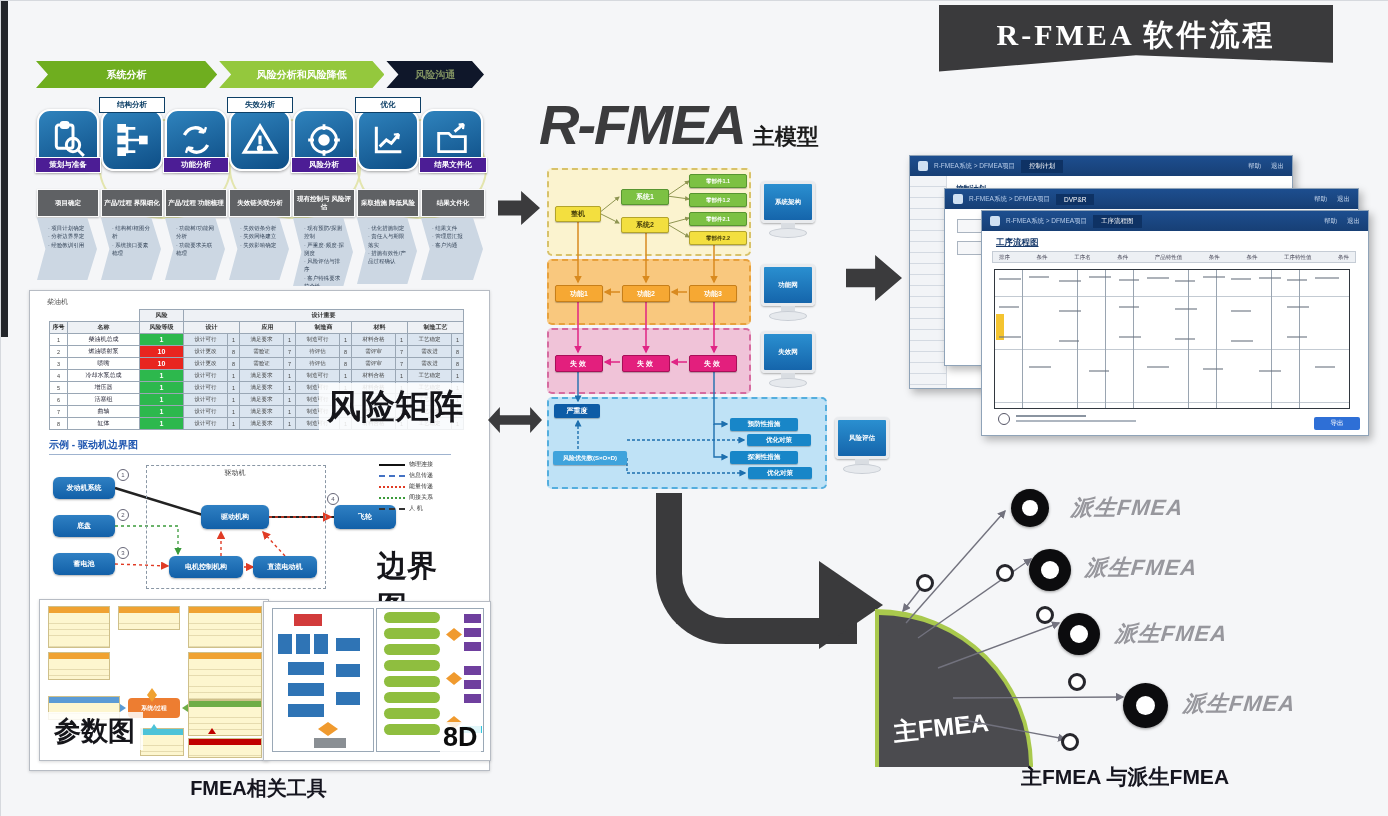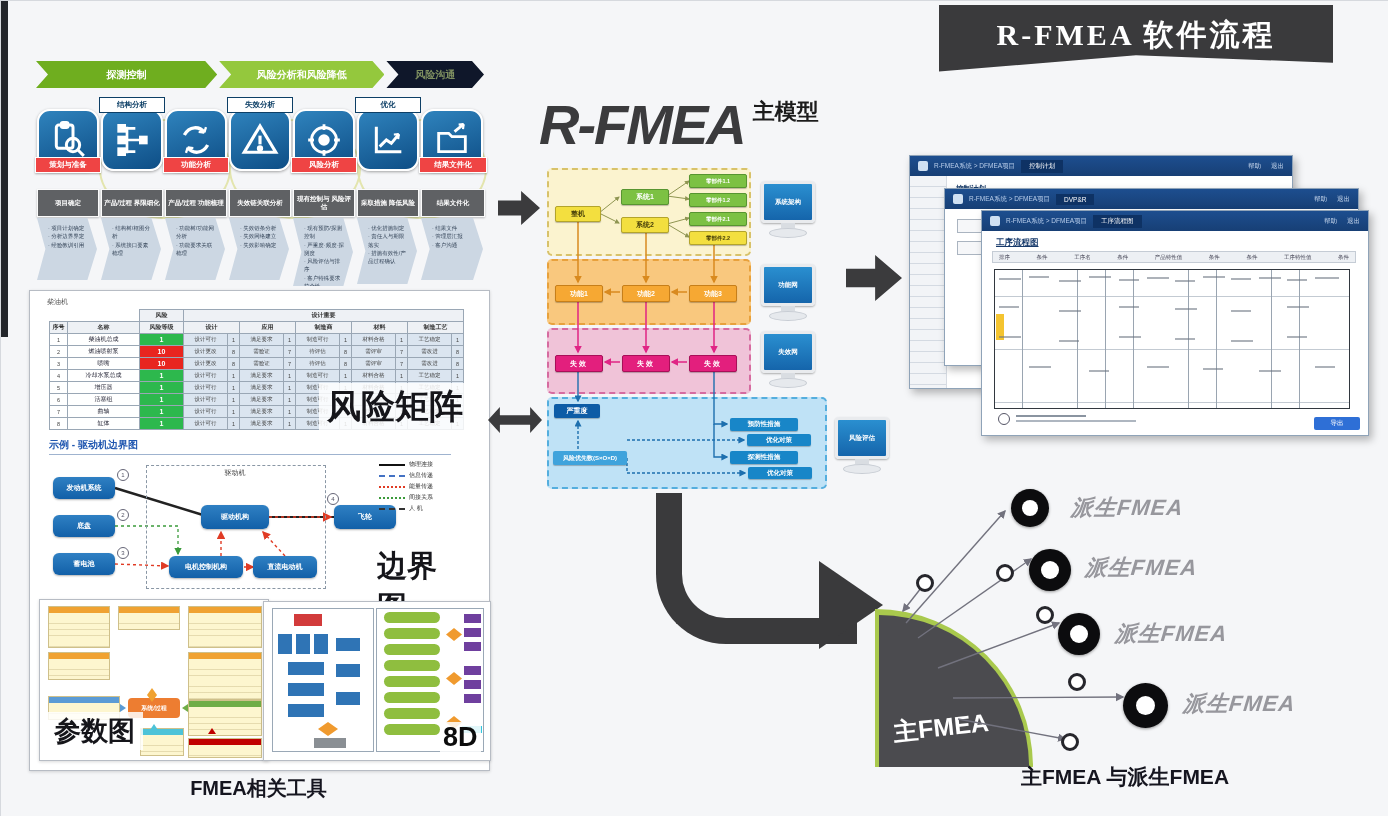--- a/index.html
+++ b/index.html
@@ -7,21 +7,21 @@
   #stage{position:relative;width:1388px;height:816px;background:#f5f6f8;overflow:hidden;border:1px solid #d6d9de;}
   .abs{position:absolute;}
   .flexc{display:flex;align-items:center;justify-content:center;}
   
   .main-title{font-size:30px;font-weight:800;color:#0d0d12;letter-spacing:4px;text-align:center;}
   .chev{height:27px;display:flex;align-items:center;justify-content:center;font-size:10px;font-weight:700;color:#fff;
     clip-path:polygon(0 0, calc(100% - 12px) 0, 100% 50%, calc(100% - 12px) 100%, 0 100%, 12px 50%);}
   .loop{border:2px solid #e3e5ae;border-radius:50%;}
   .step-icon{width:58px;height:58px;border-radius:13px;background:linear-gradient(160deg,#2f83bd,#0e4e86);
     border:2px solid #fff;box-shadow:0 1px 3px rgba(0,0,0,.35);}
-  .lbl-below{background:#ef4444;color:#fff;border:1px solid #fff;font-size:7.5px;font-weight:700;text-align:center;padding:2px 1px;box-shadow:0 1px 2px rgba(0,0,0,.3);}
+  .lbl-below{background:#4c1d95;color:#fff;border:1px solid #fff;font-size:7.5px;font-weight:700;text-align:center;padding:2px 1px;box-shadow:0 1px 2px rgba(0,0,0,.3);}
   .lbl-above{background:#fff;color:#0d3f66;border:1.5px solid #0d3f66;font-size:7.5px;font-weight:700;text-align:center;padding:2px 1px;}
   .ghead{background:#5f6164;color:#fff;font-size:6.5px;font-weight:700;text-align:center;line-height:1.25;border:1px solid #fbfbfb;box-shadow:0 1px 2px rgba(0,0,0,.25);}
   .detail-panel{background:#ccd7e3;clip-path:polygon(0 0,84% 0,100% 50%,84% 100%,0 100%,14% 50%);padding:6px 8px 4px 11px;box-sizing:border-box;}
   .bullet{font-size:5.5px;color:#36465a;line-height:1.5;}
   
   .card{background:#fff;border:1px solid #b7bcc4;box-shadow:0 1px 3px rgba(0,0,0,.15);}
   #risk-table{border-collapse:collapse;font-size:5.5px;color:#444;}
   #risk-table th,#risk-table td{border:0.5px solid #9aa7b5;padding:1px 2px;height:11px;box-sizing:border-box;}
   #risk-table th{background:#eef1f5;color:#333;font-size:6px;}
   .c-idx{width:18px;text-align:center;background:#fff;}
@@ -78,21 +78,21 @@
 </style>
 </head>
 <body>
 
 <div id="stage">
 
   <div class="abs" style="left:0;top:0;width:7px;height:336px;background:#23262b;"></div>
 
 
   <div class="abs" style="left:35px;top:60px;width:448px;display:flex;gap:2px;">
-    <div class="chev" style="width:182px;background:#6fae1f;">探测控制</div>
+    <div class="chev" style="width:182px;background:#6fae1f;">系统分析</div>
     <div class="chev" style="width:166px;background:#94c83d;">风险分析和风险降低</div>
     <div class="chev" style="width:98px;background:#0f172a;color:#7e8f60;">风险沟通</div>
   </div>
 
   <div class="abs loop" style="left:98px;top:118px;width:128px;height:96px;"></div>
   <div class="abs loop" style="left:228px;top:118px;width:128px;height:96px;"></div>
   <div class="abs loop" style="left:356px;top:118px;width:126px;height:96px;"></div>
 
   <div class="abs step-icon flexc" style="left:36px;top:108px;">
     <svg width="40" height="40" viewBox="0 0 24 24" fill="none" stroke="#fff" stroke-width="1.8">
@@ -479,21 +479,21 @@
     <div class="abs" style="left:112px;top:6px;width:106px;height:142px;border:1px solid #9aa8b6;"></div>
     <div class="abs" style="left:176px;top:120px;font-size:27px;font-weight:900;color:#0c0c0c;background:rgba(255,255,255,.85);padding:0 3px;">8D</div>
   </div>
 
   <div class="abs caption" style="left:28px;top:774px;width:459px;text-align:center;font-size:20px;">FMEA相关工具</div>
 
   <div class="abs blk-arrow" style="left:497px;top:190px;width:42px;height:34px;clip-path:polygon(0 28%,55% 28%,55% 0,100% 50%,55% 100%,55% 72%,0 72%);"></div>
   <div class="abs blk-arrow" style="left:487px;top:406px;width:54px;height:26px;clip-path:polygon(0 50%,22% 0,22% 32%,78% 32%,78% 0,100% 50%,78% 100%,78% 68%,22% 68%,22% 100%);"></div>
   <div class="abs blk-arrow" style="left:845px;top:254px;width:56px;height:46px;clip-path:polygon(0 30%,52% 30%,52% 0,100% 50%,52% 100%,52% 70%,0 70%);"></div>
 
-  <div class="abs" style="left:538px;top:96px;display:flex;">
+  <div class="abs" style="left:538px;top:96px;display:flex;align-items:flex-end;">
     <span style="font-size:56px;font-weight:900;font-style:italic;letter-spacing:-2px;color:#3b3b3d;line-height:1;">R-FMEA</span>
     <span style="font-size:22px;font-weight:800;color:#1c1c1c;margin-left:8px;line-height:1.4;">主模型</span>
   </div>
 
   <div class="band" style="left:546px;top:167px;width:200px;height:84px;background:#fbf3cf;border:2px dashed #d8c26a;"></div>
   <div class="band" style="left:546px;top:258px;width:200px;height:62px;background:#f9c87e;border:2px dashed #e8a13c;"></div>
   <div class="band" style="left:546px;top:327px;width:200px;height:62px;background:#f0c3d8;border:2px dashed #d66ba0;"></div>
   <div class="band" style="left:546px;top:396px;width:276px;height:88px;background:#bfe2f6;border:2px dashed #54aede;"></div>
 
   <svg class="abs" style="left:540px;top:160px;" width="300" height="330">

